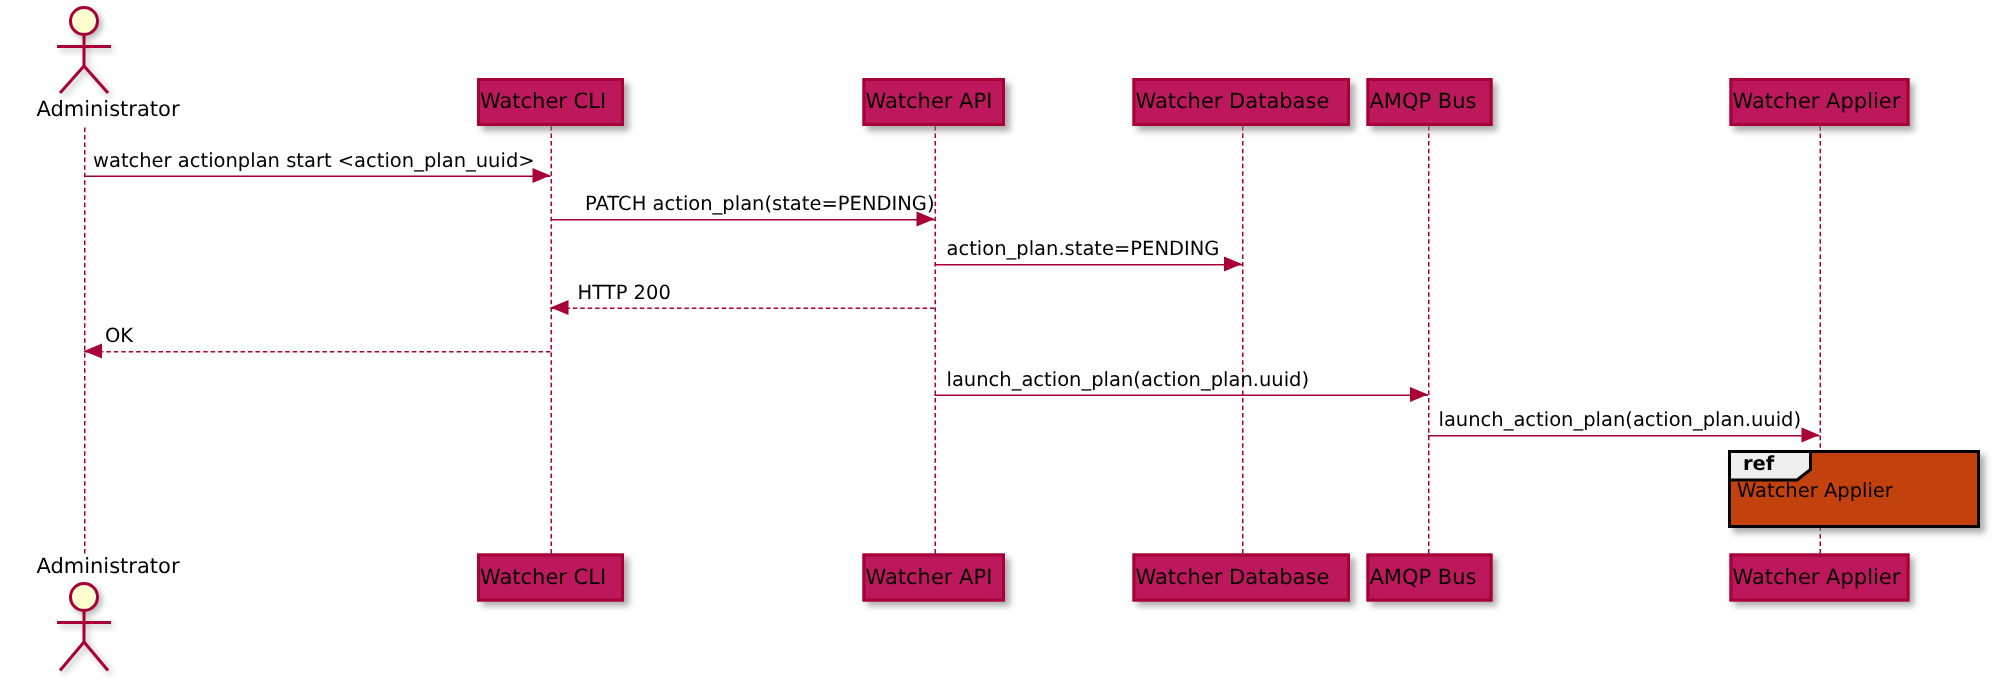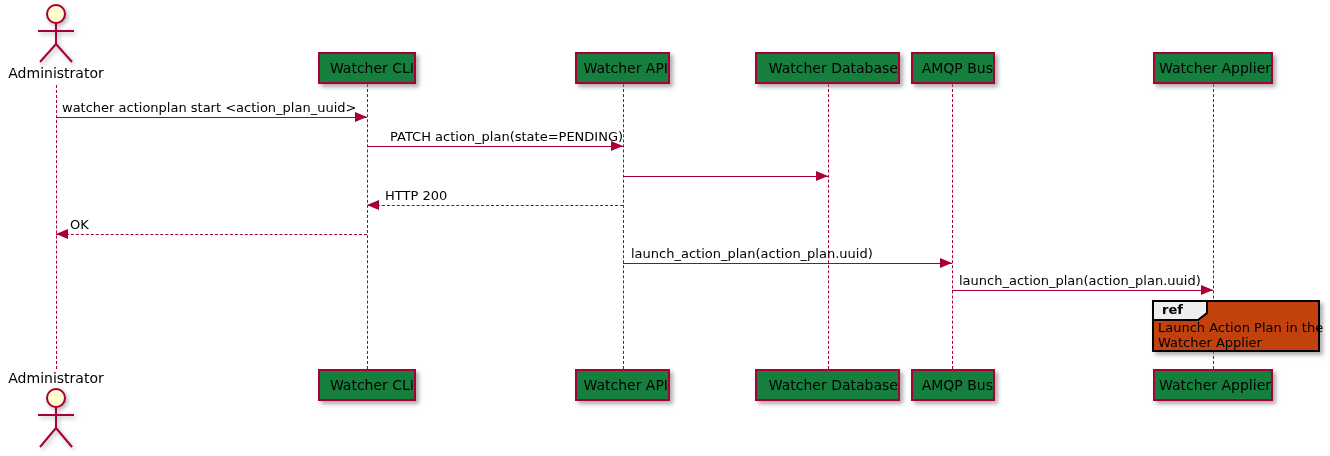--- a/index.html
+++ b/index.html
@@ -14,34 +14,35 @@
   }
   .lifeline {
     position: absolute;
     width: 0;
     border-left: 1px dashed #A80036;
   }
   .pbox {
     position: absolute;
     box-sizing: border-box;
     height: 32px;
-    background: #15803d;
+    background: #be185d;
     border: 2px solid #A80036;
     box-shadow: 3px 3px 4px rgba(130,130,130,0.65);
     display: flex;
     align-items: center;
-    justify-content: flex-end;
+    justify-content: flex-start;
     font-size: 14px;
     white-space: nowrap;
   }
   .actor-label {
     position: absolute;
     font-size: 14px;
     text-align: center;
     white-space: nowrap;
+    margin-left: 16px;
   }
   .actor-figure { position: absolute; filter: drop-shadow(2px 2px 2px rgba(130,130,130,0.6)); }
   .msg-label {
     position: absolute;
     font-size: 13px;
     white-space: nowrap;
   }
   .msg-line {
     position: absolute;
     height: 0;
@@ -123,20 +124,21 @@
     </div>
 
   <div class="msg-label" style="left:62px; top:100px;text-align:center;">watcher actionplan start &lt;action_plan_uuid&gt;</div>
   <div class="msg-line" style="left:56px; top:117px; width:311px;"></div>
   <div class="ah right" style="left:355px; top:112px;"></div>
 
   <div class="msg-label" style="left:390px; top:129px;">PATCH action_plan(state=PENDING)</div>
   <div class="msg-line" style="left:367px; top:146px; width:256px;"></div>
   <div class="ah right" style="left:611px; top:141px;"></div>
 
+  <div class="msg-label" style="left:631px; top:159px;">action_plan.state=PENDING</div>
   <div class="msg-line" style="left:623px; top:176px; width:205px;"></div>
   <div class="ah right" style="left:816px; top:171px;"></div>
 
   <div class="msg-label" style="left:385px; top:188px;">HTTP 200</div>
   <div class="msg-line dashed" style="left:367px; top:205px; width:256px;"></div>
   <div class="ah left" style="left:367px; top:200px;"></div>
 
   <div class="msg-label" style="left:70px; top:217px;">OK</div>
   <div class="msg-line dashed" style="left:56px; top:234px; width:311px;"></div>
   <div class="ah left" style="left:56px; top:229px;"></div>
@@ -148,21 +150,20 @@
   <div class="msg-label" style="left:959px; top:273px;">launch_action_plan(action_plan.uuid)</div>
   <div class="msg-line" style="left:952px; top:290px; width:261px;"></div>
   <div class="ah right" style="left:1201px; top:285px;"></div>
 
   <div class="ref-frame">
     <svg class="ref-tab-shape" width="58" height="22" viewBox="0 0 58 22">
       <polygon points="1,1 55,1 55,13 46,20 1,20" fill="#EEEEEE" stroke="#000000" stroke-width="2"></polygon>
     </svg>
     <div class="ref-keyword">ref</div>
     <div class="ref-body">
-      <div>Launch Action Plan in the</div>
       <div>Watcher Applier</div>
     </div>
   </div>
 
   <div class="pbox" style="left:318px; top:369px; width:98px;">
       <span>Watcher CLI</span>
     </div>
   <div class="pbox" style="left:575px; top:369px; width:95px;">
       <span>Watcher API</span>
     </div>

